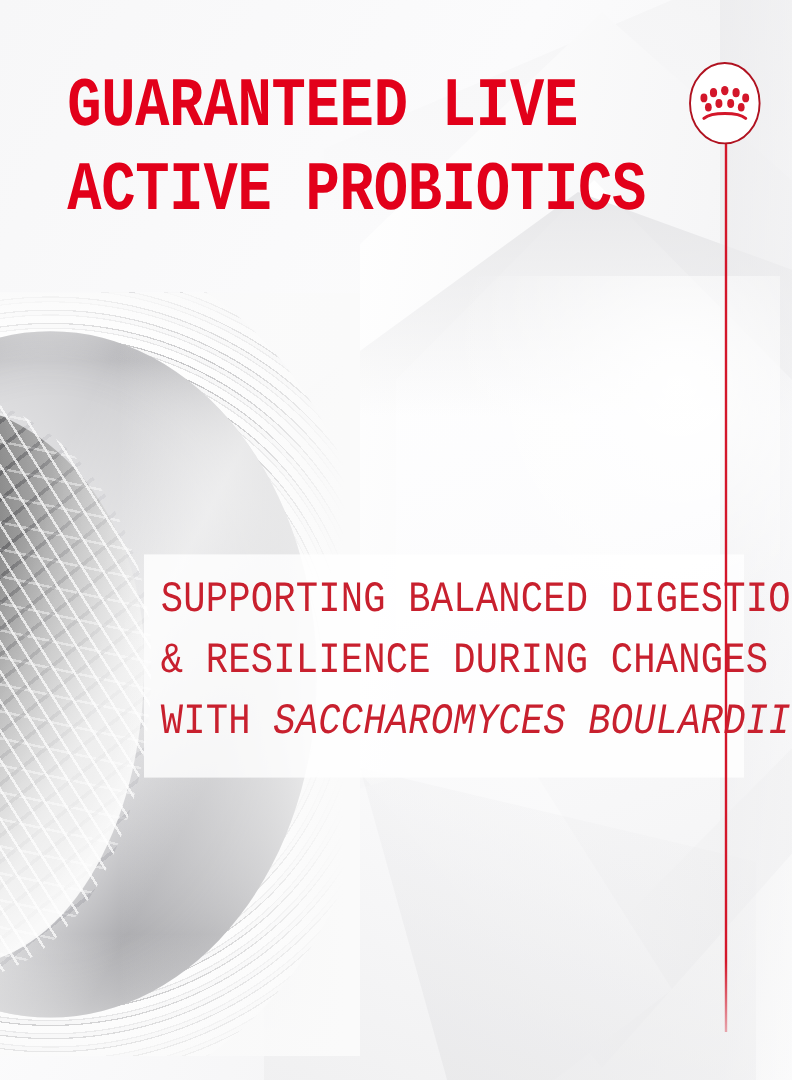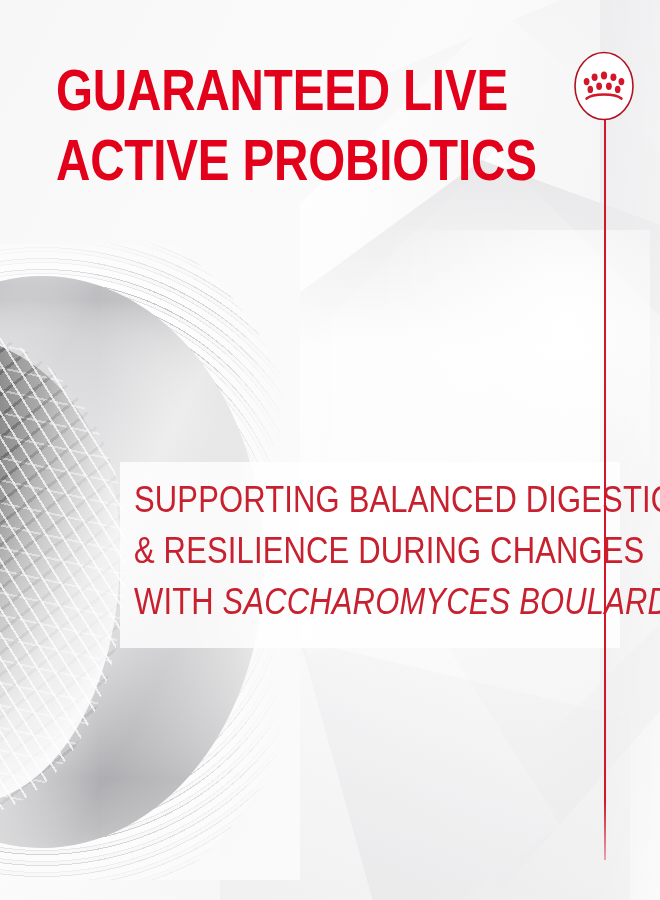--- a/index.html
+++ b/index.html
@@ -7,21 +7,21 @@
     margin: 0;
     padding: 0;
     background: #ffffff;
   }
   #poster {
     position: relative;
     width: 660px;
     height: 900px;
     overflow: hidden;
     background: #86efac;
-    font-family: Liberation Sans, sans-serif;
+    font-family: Liberation Mono, monospace;
     -webkit-font-smoothing: antialiased;
   }
 
   
   .bg-base {
     position: absolute;
     inset: 0;
     background:
       linear-gradient(118deg, #f7f7f8 0%, #fbfbfc 40%, #f4f4f5 72%, #fafafa 100%);
   }

